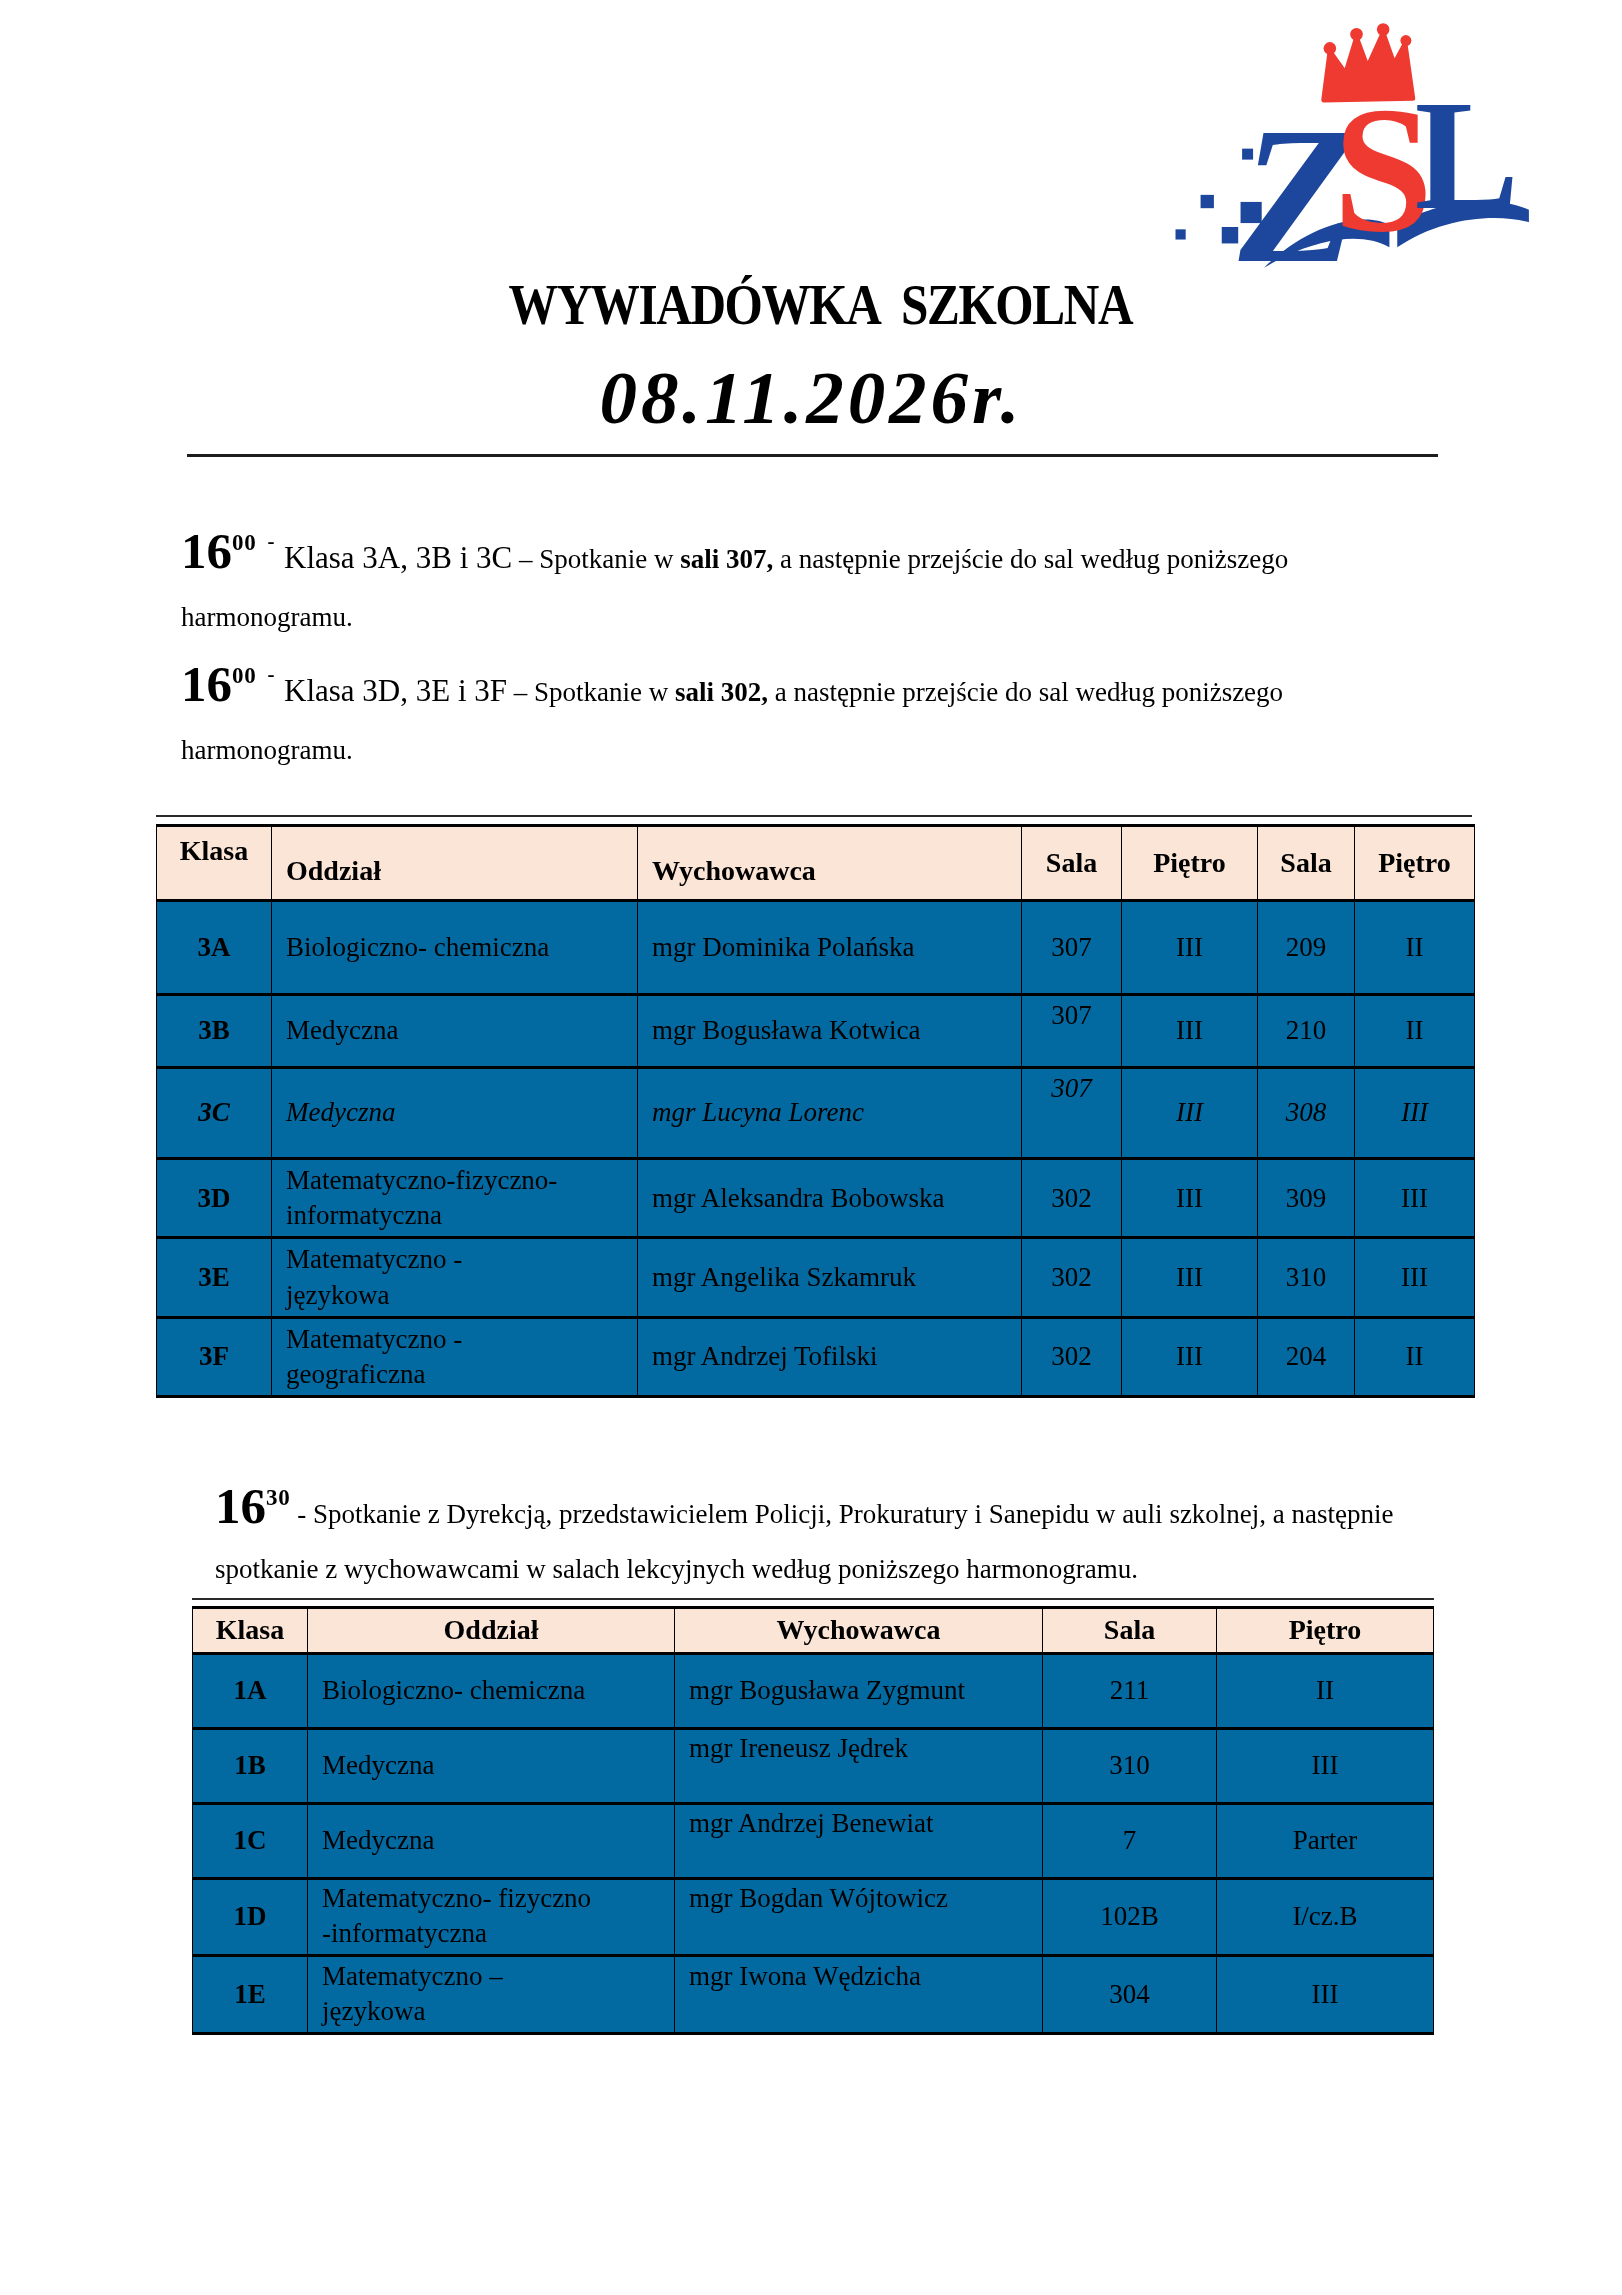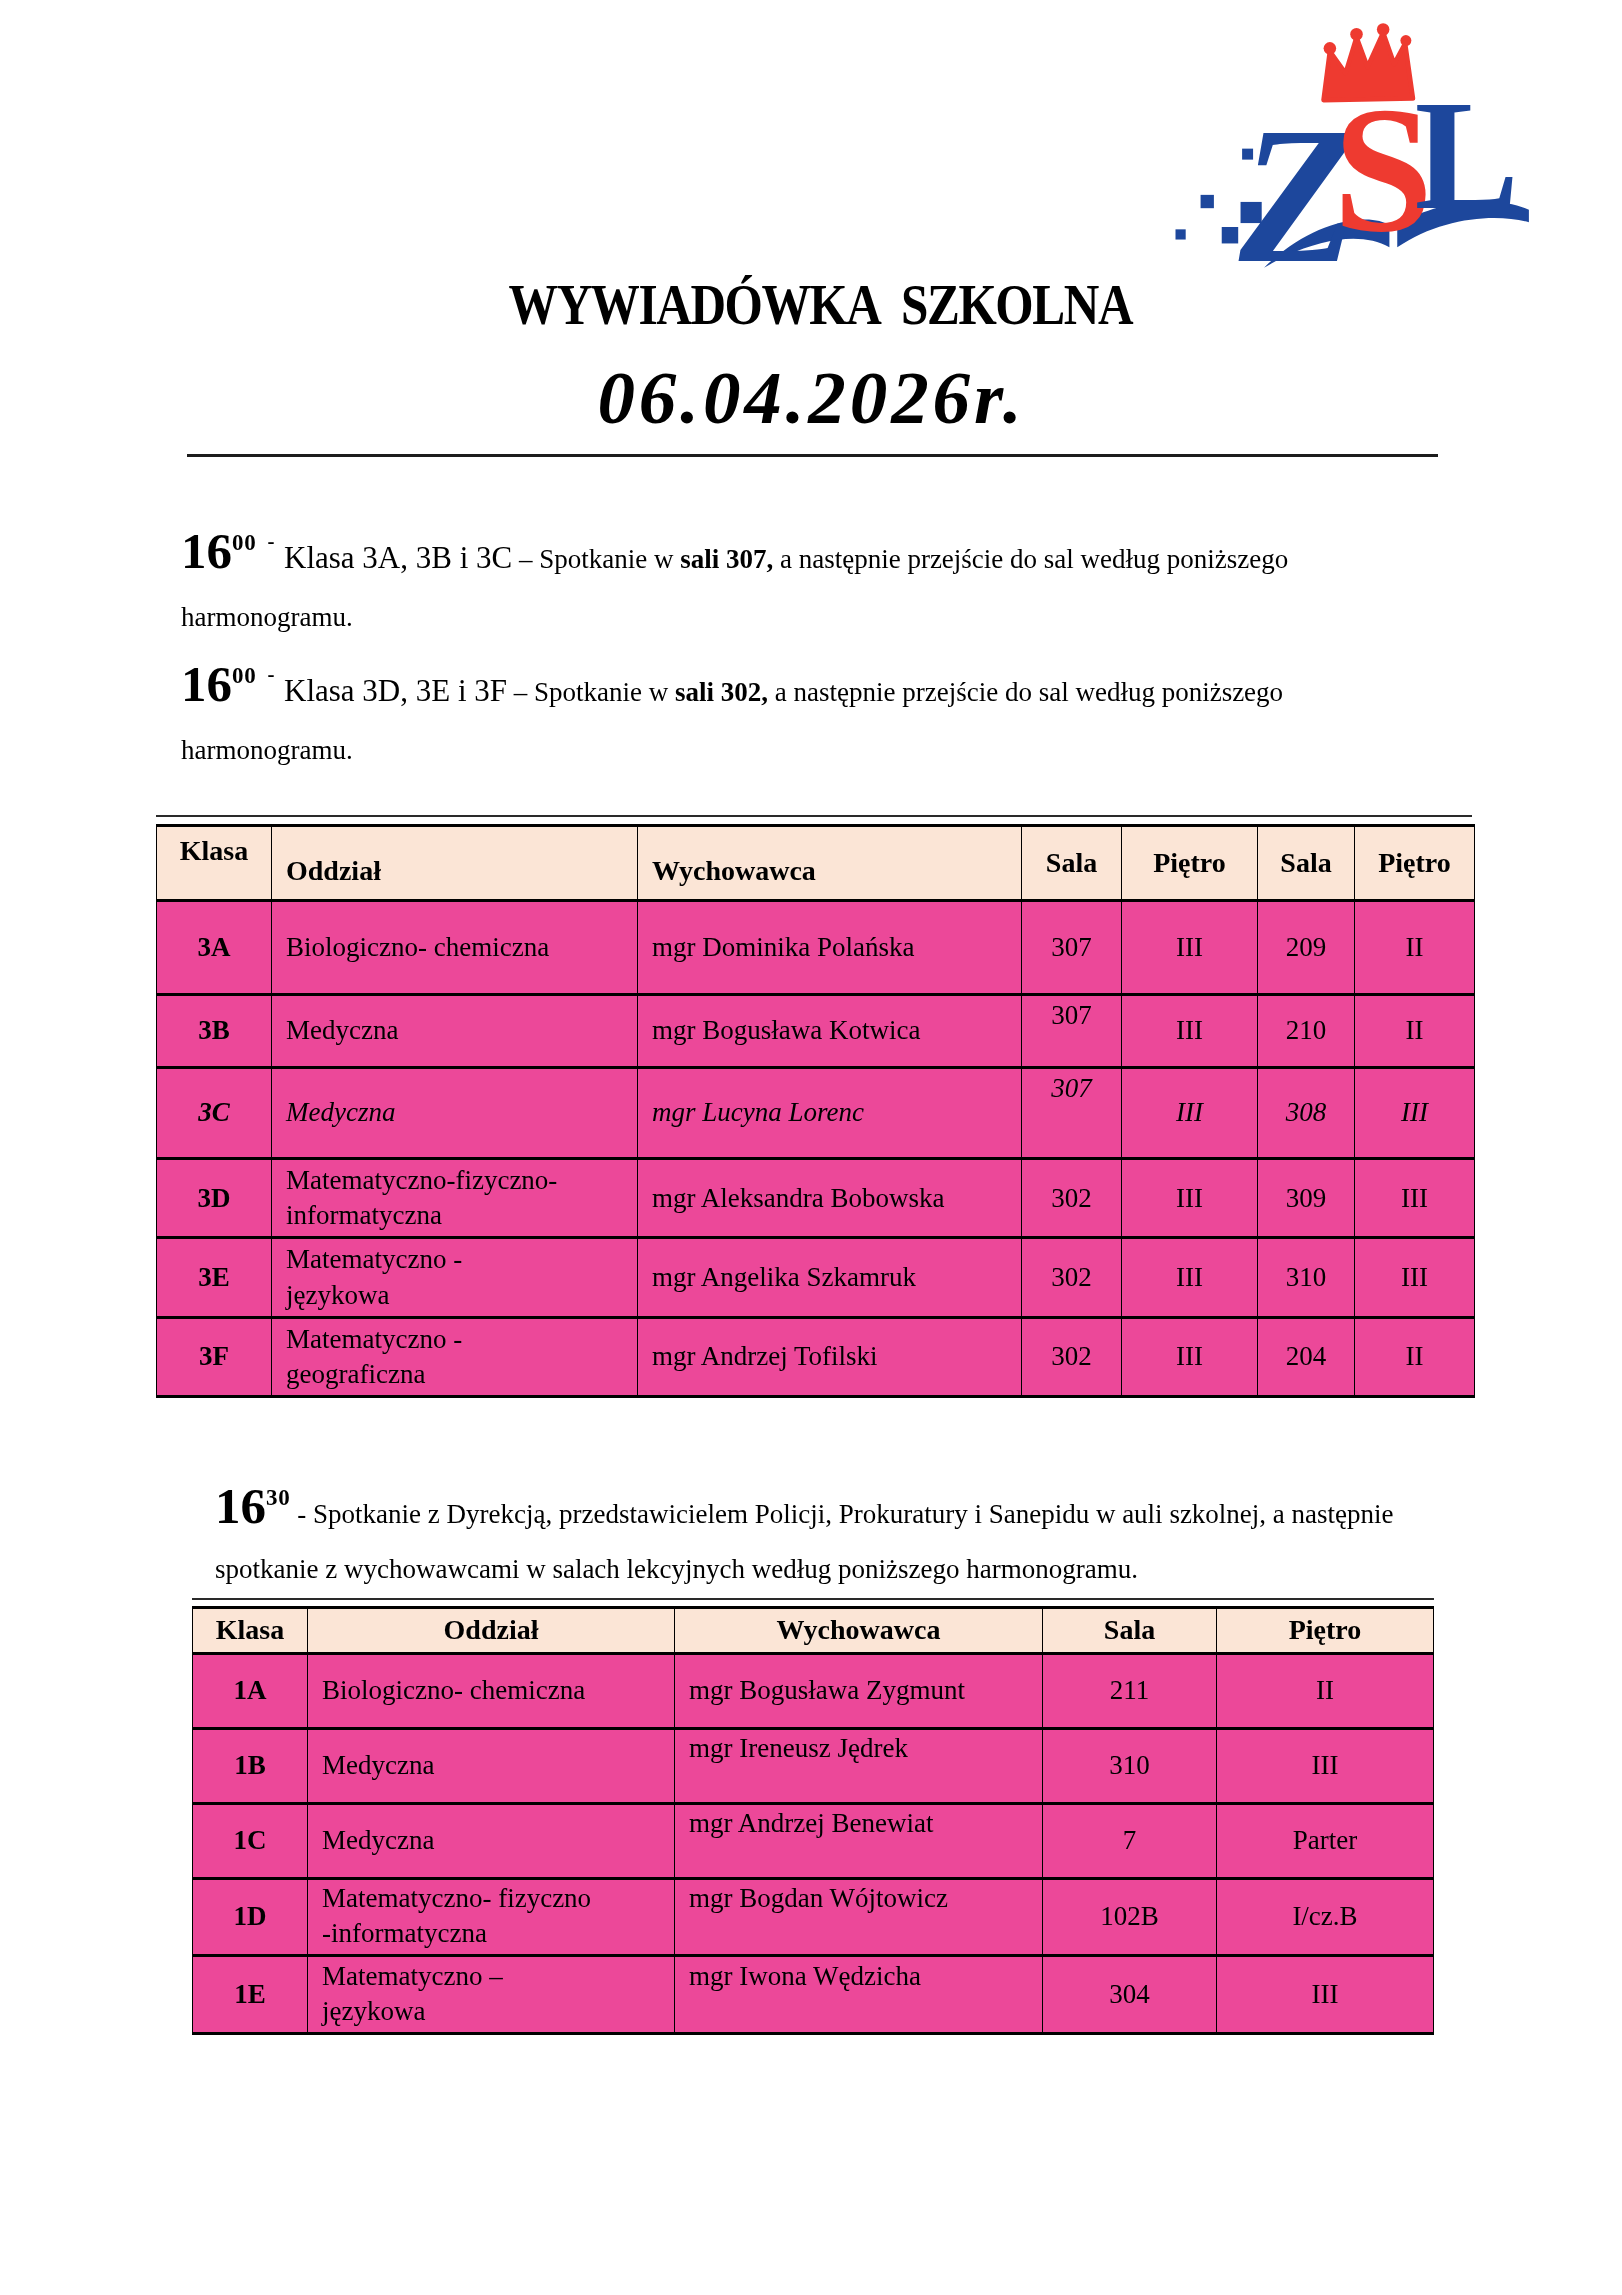--- a/index.html
+++ b/index.html
@@ -34,21 +34,21 @@
   .para{position:absolute;left:181px;width:1248px;font-size:27px;line-height:58px;}
   #p1{top:485px;}
   #p2{top:618px;}
   #p3{top:1443px;line-height:55px;margin-left:34px;}
   .t16{font-size:51px;font-weight:700;}
   sup.ts{font-size:23px;font-weight:700;vertical-align:18px;letter-spacing:0.8px;}
   sup.td{font-size:21px;font-weight:700;vertical-align:19.6px;padding:0 9.4px 0 11px;}
   .bK{font-size:31px;font-weight:400;}
   .b{font-weight:700;margin-top:32px;}
   
-  table{border-collapse:collapse;table-layout:fixed;position:absolute;background:#ec4899;}
+  table{border-collapse:collapse;table-layout:fixed;position:absolute;background:#0369a1;}
   #table1{top:824px;left:156px;width:1316px;}
   #table2{top:1606px;left:192px;width:1242px;}
   th,td{
     border-left:1.6px solid #000;border-right:1.6px solid #000;
     border-top:3.1px solid #000;border-bottom:3.1px solid #000;
     padding:3.1px 6.3px;
     text-align:center;vertical-align:middle;
     font-size:27px;line-height:1.3;
     overflow:hidden;
   }
@@ -90,21 +90,21 @@
       <circle cx="224" cy="40" r="8"></circle>
       <circle cx="258" cy="22" r="8"></circle>
       <circle cx="292" cy="16" r="8"></circle>
       <circle cx="321" cy="30" r="7"></circle>
     </g>
   </svg>
 
   <div class="title">
     <span class="title-inner">WYWIADÓWKA SZKOLNA</span>
   </div>
-  <div class="date">06.04.2026r.</div>
+  <div class="date">08.11.2026r.</div>
   <div class="rule"></div>
 
   <p class="para" id="p1"><span class="t16">16</span><sup class="ts">00</sup><sup class="td">-</sup><span class="bK">Klasa 3A, 3B i 3C</span><span> – Spotkanie w </span><span class="b">sali 307,</span><span> a następnie przejście do sal według poniższego harmonogramu.</span></p>
 
   <p class="para" id="p2"><span class="t16">16</span><sup class="ts">00</sup><sup class="td">-</sup><span class="bK">Klasa 3D, 3E i 3F</span><span> – Spotkanie w </span><span class="b">sali 302,</span><span> a następnie przejście do sal według poniższego harmonogramu.</span></p>
 
   <div class="thinline" id="preline1"></div>
 
   <table id="table1">
       <colgroup>

